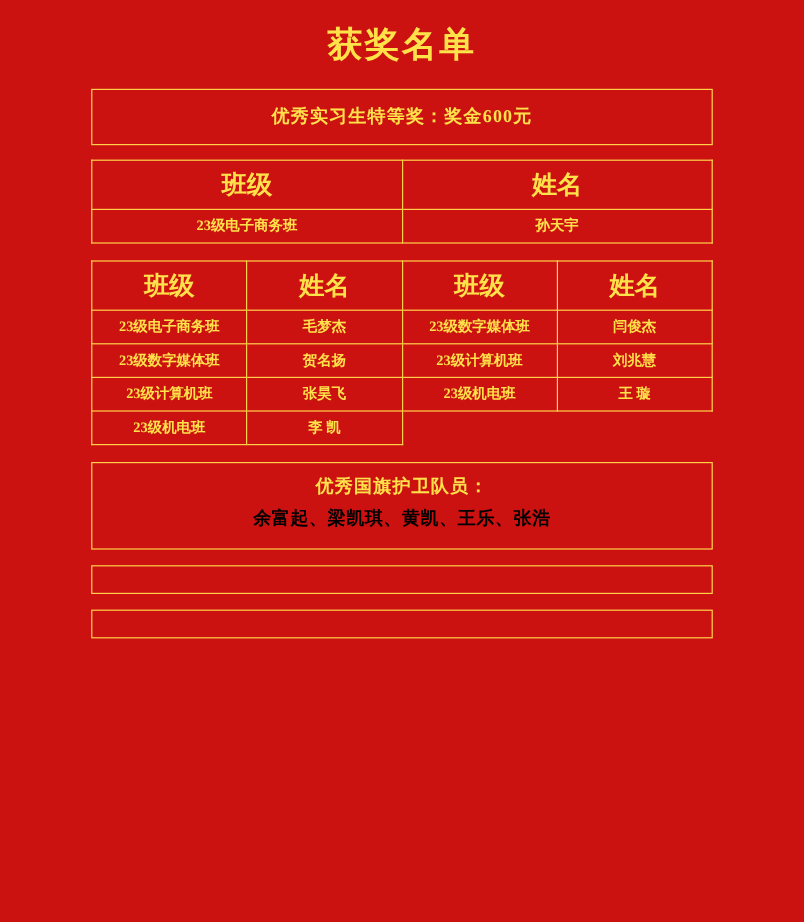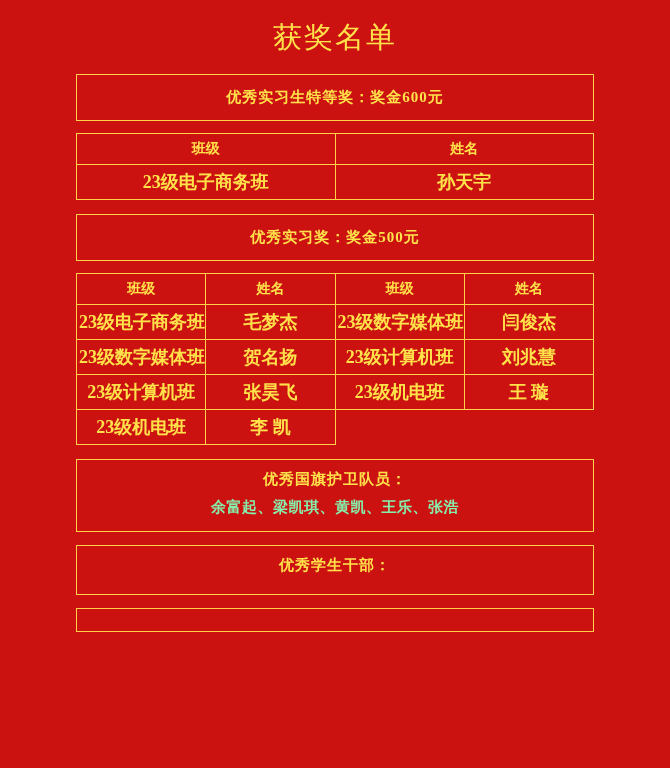--- a/index.html
+++ b/index.html
@@ -17,21 +17,21 @@
   .page {
     width: 670px;
     height: 768px;
     box-sizing: border-box;
     padding: 0 0 0 0;
     position: relative;
   }
   .title {
     text-align: center;
     font-size: 29px;
-    font-weight: normal;
+    font-weight: bold;
     color: #ffe24a;
     letter-spacing: 2px;
     padding-top: 18px;
     padding-bottom: 16px;
     font-family: "Liberation Serif", serif;
   }
   .content {
     padding: 0 76px;
   }
   .banner {
@@ -47,49 +47,49 @@
   }
   table.grid {
     width: 100%;
     border-collapse: collapse;
     margin-bottom: 14px;
     table-layout: fixed;
   }
   table.grid td, table.grid th {
     border: 1px solid #ffd24a;
     text-align: center;
-    font-size: 18px;
+    font-size: 12px;
     font-weight: bold;
     color: #ffe24a;
     padding: 5px 2px;
     font-family: "Liberation Serif", serif;
     white-space: nowrap;
   }
   table.grid th {
-    font-size: 14px;
+    font-size: 21px;
     padding: 6px 2px;
   }
   .block {
     border: 1px solid #ffd24a;
     margin-bottom: 13px;
     padding: 10px 14px 12px 14px;
     text-align: center;
   }
   .block-title {
     font-weight: bold;
     font-size: 15px;
     color: #ffe24a;
     margin-bottom: 7px;
     font-family: Liberation Mono, monospace;
     letter-spacing: 1px;
   }
   .block-names {
     font-weight: bold;
     font-size: 15px;
-    color: #86efac;
+    color: #000000;
     line-height: 1.5;
     font-family: "Liberation Serif", serif;
     letter-spacing: 0.5px;
   }
   .block-names.wide {
     text-align: center;
   }
 </style>
 </head>
 <body>
@@ -108,21 +108,20 @@
         <th>班级</th>
         <th>姓名</th>
       </tr>
       <tr>
         <td>23级电子商务班</td>
         <td>孙天宇</td>
       </tr>
     </tbody>
       </table>
 
-    <div class="banner">优秀实习奖：奖金500元</div>
 
     <table class="grid">
       <tbody>
           <tr>
         <th>班级</th>
         <th>姓名</th>
         <th>班级</th>
         <th>姓名</th>
       </tr>
       <tr>
@@ -151,20 +150,19 @@
       </tr>
     </tbody>
       </table>
 
     <div class="block">
       <div class="block-title">优秀国旗护卫队员：</div>
       <div class="block-names">余富起、梁凯琪、黄凯、王乐、张浩</div>
     </div>
 
     <div class="block">
-      <div class="block-title">优秀学生干部：</div>
     </div>
 
     <div class="block">
     </div>
 
   </div>
 </div>
 
 </body></html>

